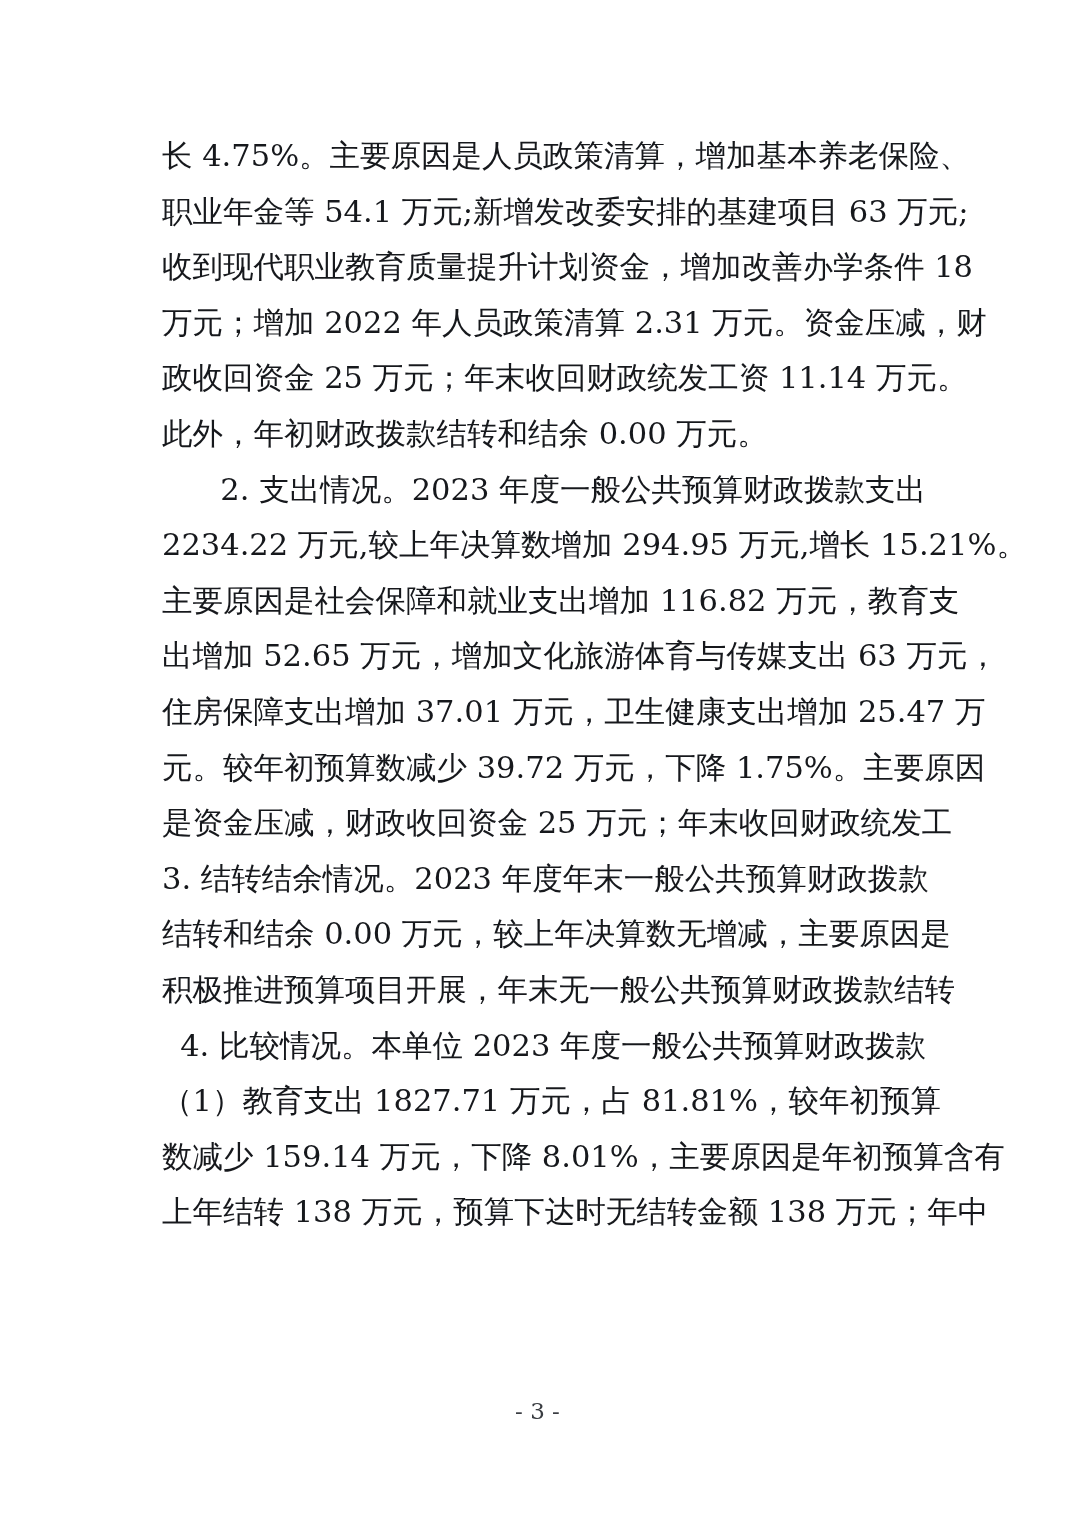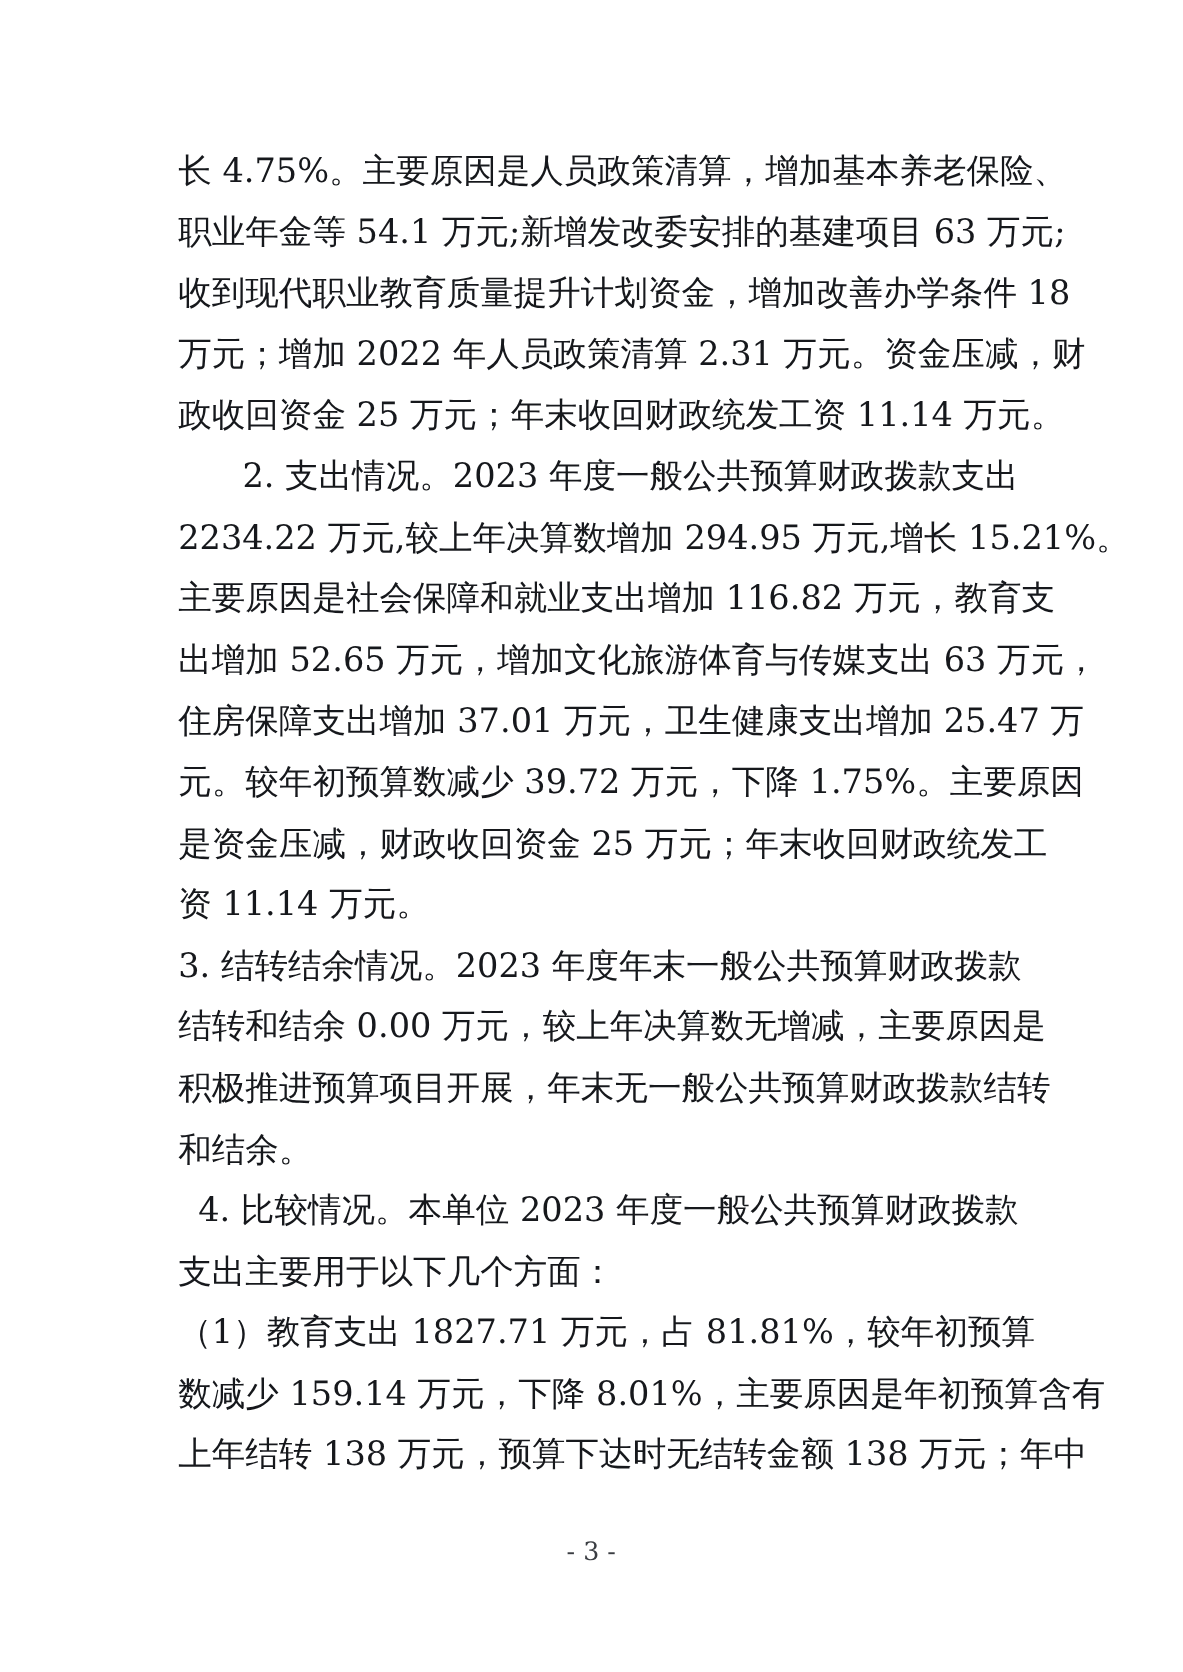--- a/index.html
+++ b/index.html
@@ -230,20 +230,21 @@
           <span>1</span>
           <span>1</span>
           <span>.</span>
           <span>1</span>
           <span>4</span>
           <span>&nbsp;</span>
           <span>万</span>
           <span>元</span>
           <span>。</span>
         </div>
+        <div class="line last">此外，年初财政拨款结转和结余 0.00 万元。</div>
       </div>
       <div class="para">
         <div class="line j">
           <span class="indent"></span>
           <span>2</span>
           <span>.</span>
           <span>&nbsp;</span>
           <span>支</span>
           <span>出</span>
           <span>情</span>
@@ -472,21 +473,20 @@
           <span>年</span>
           <span>末</span>
           <span>收</span>
           <span>回</span>
           <span>财</span>
           <span>政</span>
           <span>统</span>
           <span>发</span>
           <span>工</span>
         </div>
-        <div class="line last">资 11.14 万元。</div>
       </div>
       <div class="para">
         <div class="line j">
           <span class="indent"></span>
           <span>3</span>
           <span>.</span>
           <span>&nbsp;</span>
           <span>结</span>
           <span>转</span>
           <span>结</span>
@@ -566,21 +566,20 @@
           <span>共</span>
           <span>预</span>
           <span>算</span>
           <span>财</span>
           <span>政</span>
           <span>拨</span>
           <span>款</span>
           <span>结</span>
           <span>转</span>
         </div>
-        <div class="line last">和结余。</div>
       </div>
       <div class="para">
         <div class="line j">
           <span class="indent"></span>
           <span>4</span>
           <span>.</span>
           <span>&nbsp;</span>
           <span>比</span>
           <span>较</span>
           <span>情</span>
@@ -601,21 +600,20 @@
           <span>般</span>
           <span>公</span>
           <span>共</span>
           <span>预</span>
           <span>算</span>
           <span>财</span>
           <span>政</span>
           <span>拨</span>
           <span>款</span>
         </div>
-        <div class="line last">支出主要用于以下几个方面：</div>
       </div>
       <div class="para">
         <div class="line j">
           <span class="indent"></span>
           <span>（</span>
           <span>1</span>
           <span>）</span>
           <span>教</span>
           <span>育</span>
           <span>支</span>

